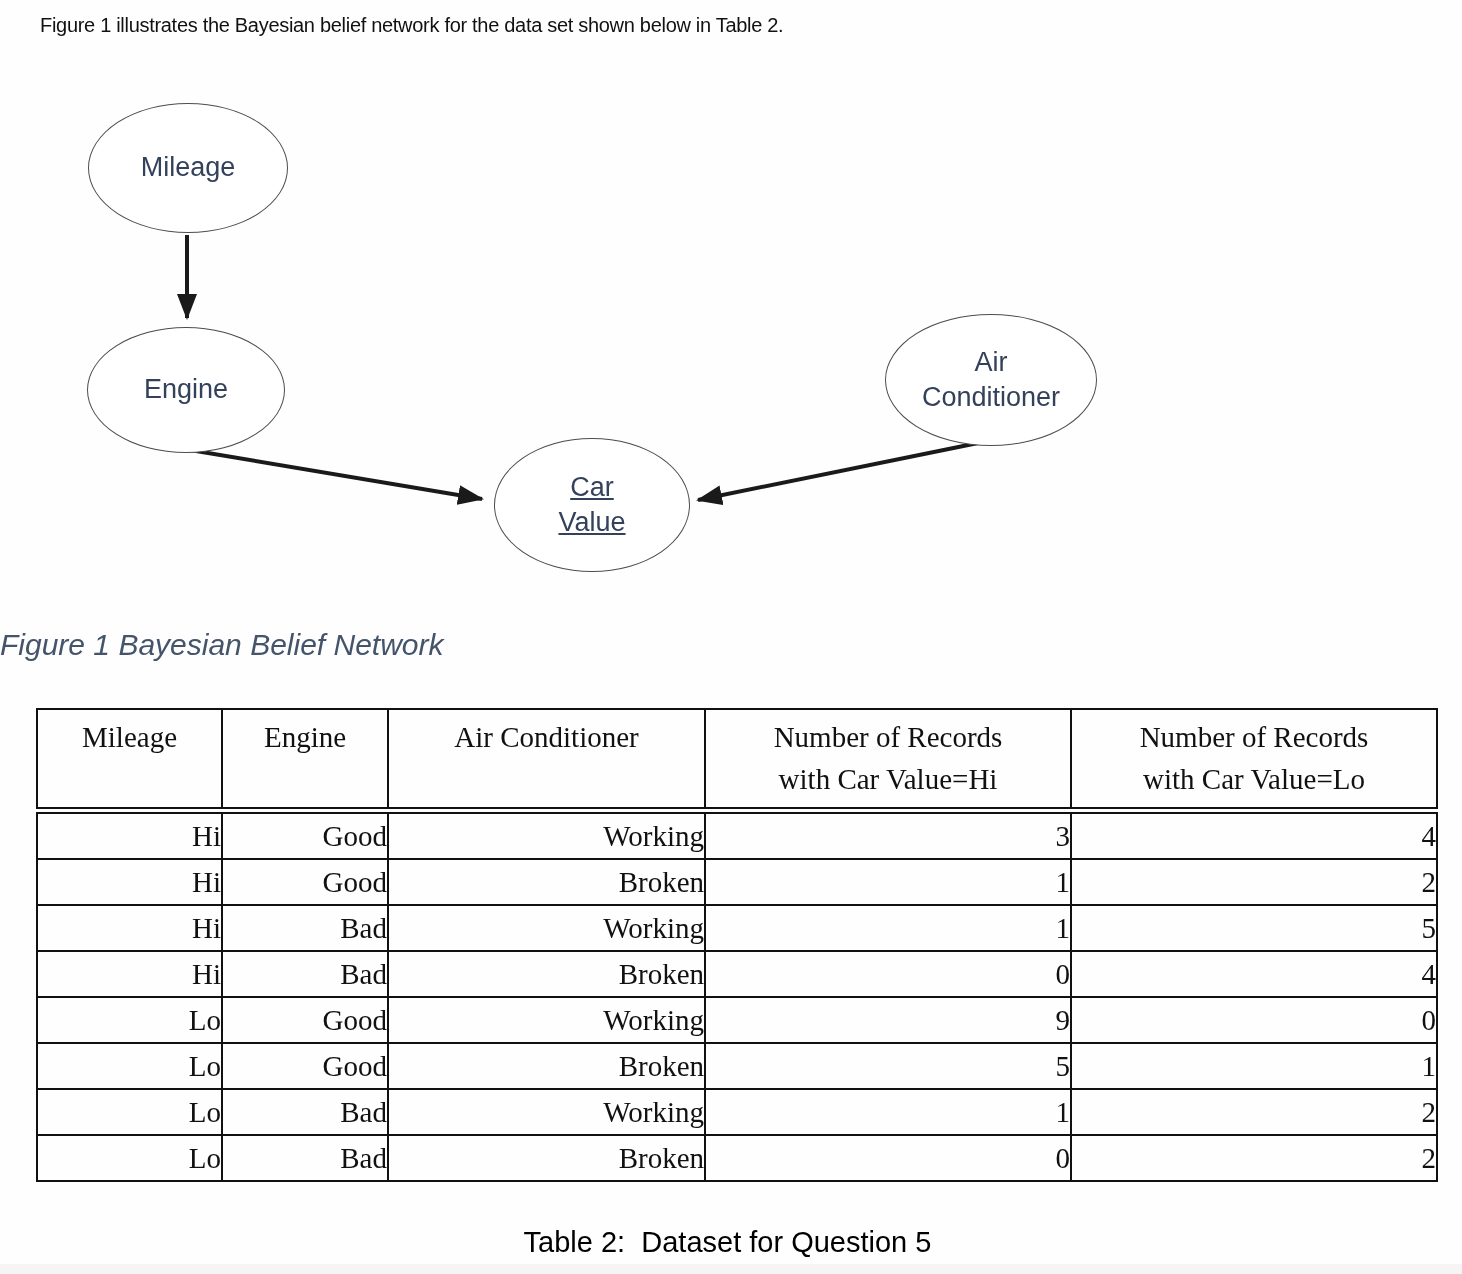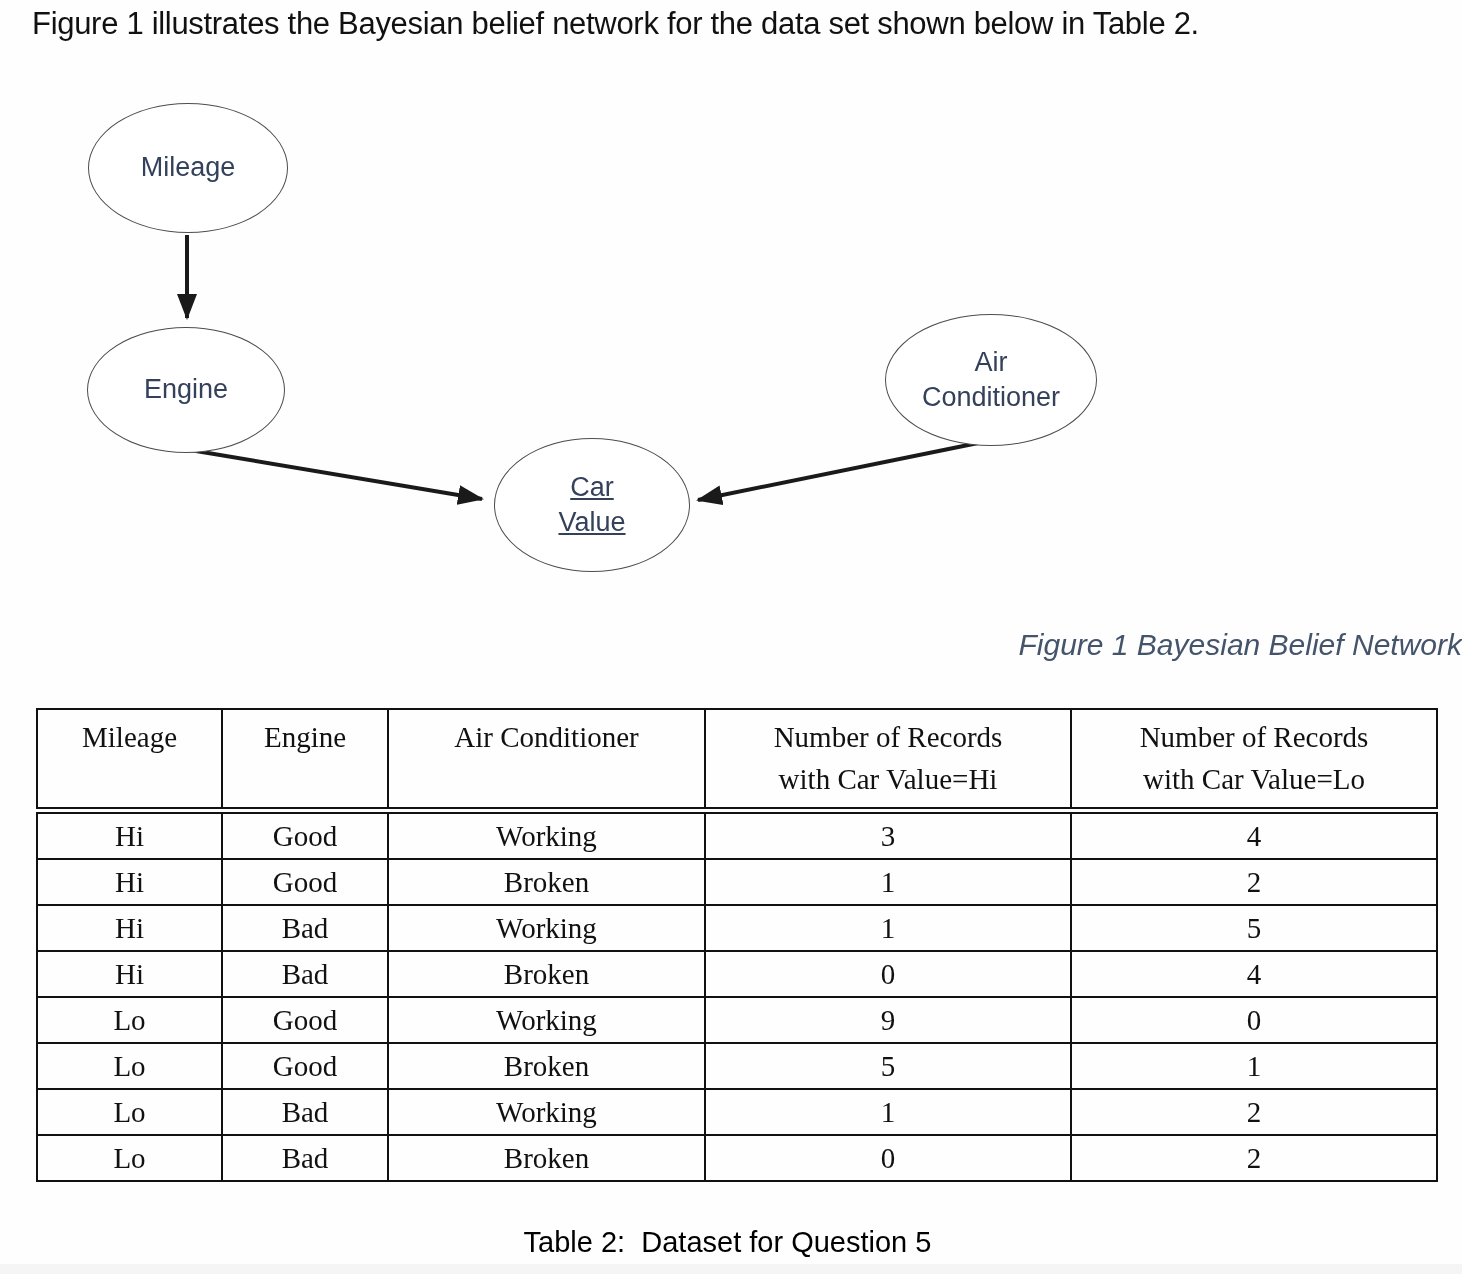--- a/index.html
+++ b/index.html
@@ -14,22 +14,22 @@
     --node-text: #34415A;
     --body-text: #111111;
     --border-col: #111111;
   }
 
   
   .intro {
     position: absolute;
     left: 28px;
     top: 2px;
-    margin: 4px;
-    font-size: 31px;
+    margin: 12px;
+    font-size: 20px;
     letter-spacing: -0.3px;
     color: var(--body-text);
   }
 
   
   .diagram { position: absolute; left: 0; top: 0; width: 1462px; height: 620px; }
   .diagram svg { position: absolute; left: 0; top: 0; }
   .node {
     position: absolute;
     background: #ffffff;
@@ -49,21 +49,21 @@
   .node-air-conditioner{ left: 885px; top: 314px; width: 210px; height: 130px; }
   .node-car-value      { left: 494px; top: 438px; width: 194px; height: 132px; }
   .node-air-conditioner .node-label { width: 175px; }
   .node-car-value .node-label { width: 110px; text-decoration: underline; }
 
   
   .fig-caption {
     position: absolute;
     left: 0; top: 628px;
     width: 1462px;
-    text-align: right;
+    text-align: left;
     font-size: 30px;
     font-style: italic;
     color: var(--caption-color);
   }
 
   
   table.dataset {
     position: absolute;
     left: 36px; top: 708px;
     width: 1400px;
@@ -83,21 +83,21 @@
     height: 90px;
     vertical-align: top;
     padding-top: 6px;
     text-align: center;
     font-weight: normal;
     line-height: 1.45;
     border-bottom: 7px double var(--border-col);
   }
   table.dataset td {
     height: 44px;
-    text-align: center;
+    text-align: right;
     vertical-align: middle;
     padding: 0;
   }
   table.dataset td, table.dataset th { border-top-width: 0; border-left-width: 0; }
   table.dataset tr > *:last-child { border-right-width: 2px; }
 
   
   .table-caption {
     position: absolute;
     left: 0; top: 1226px;

